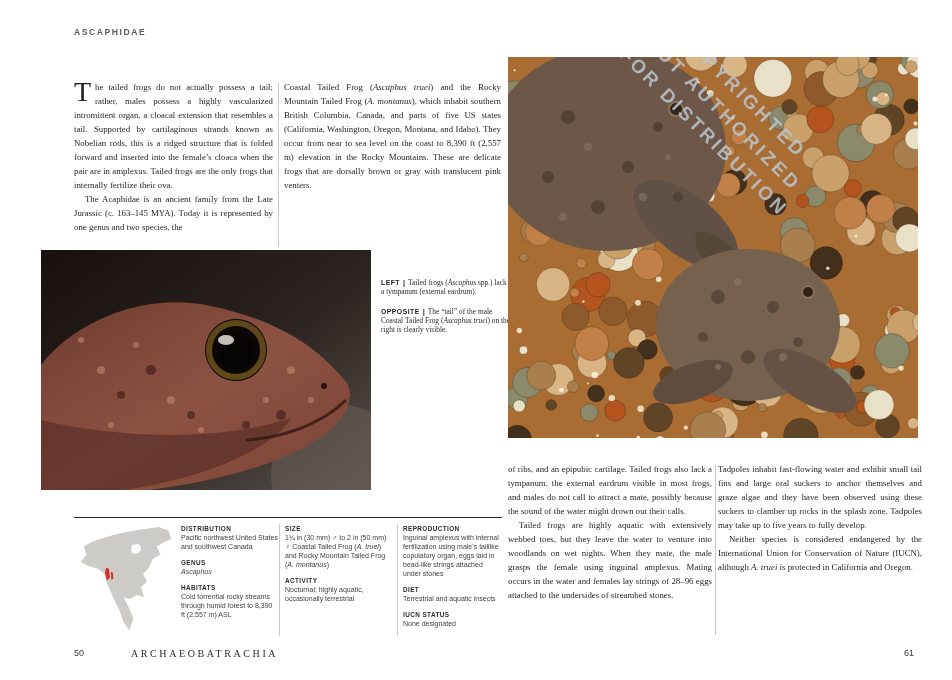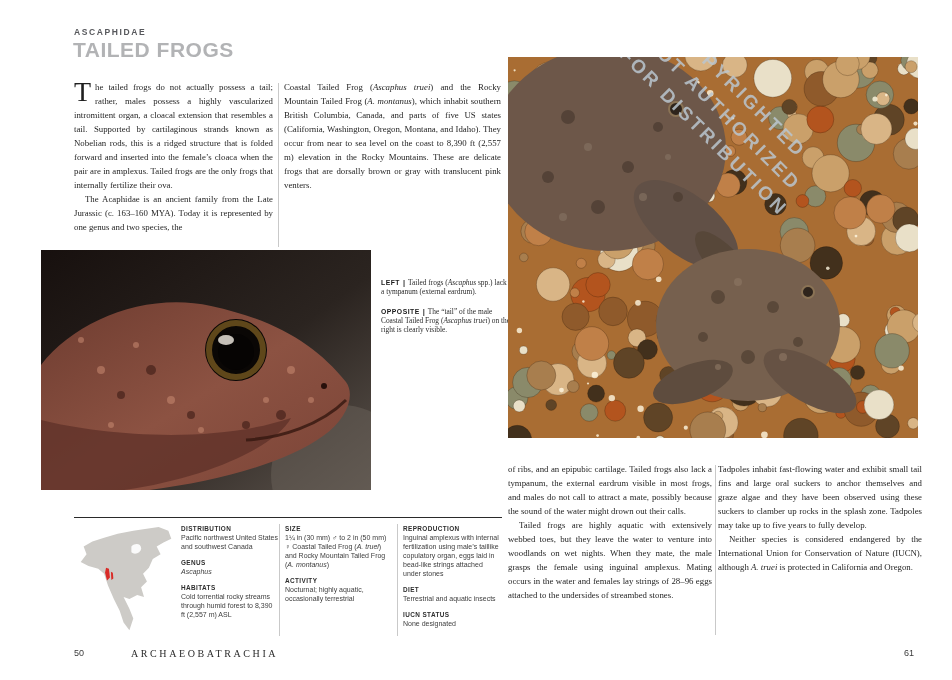--- a/index.html
+++ b/index.html
@@ -60,25 +60,24 @@
     font-size:19px; letter-spacing:3px; line-height:27px;
     color:rgba(186,197,207,0.85); white-space:nowrap; pointer-events:none;
   }
 </style>
 </head>
 <body>
 
 <div class="abs" style="left:0;top:0;width:476px;height:680px;margin-left:41px;">
 
   <div class="abs kicker" style="left:33px;top:27px;">ASCAPHIDAE</div>
-  <div class="abs page-title" style="left:32px;top:38px;">TAILED FROGS</div>
 
   <div class="abs bodycol" style="left:33px;top:80px;width:199px;">
     <p class="dropcap">The tailed frogs do not actually possess a tail; rather, males possess a highly vascularized intromittent organ, a cloacal extension that resembles a tail. Supported by cartilaginous strands known as Nobelian rods, this is a ridged structure that is folded forward and inserted into the female’s cloaca when the pair are in amplexus. Tailed frogs are the only frogs that internally fertilize their ova.</p>
-    <p>The Acaphidae is an ancient family from the Late Jurassic (c. 163–160 MYA). Today it is represented by one genus and two species, the</p>
+    <p>The Acaphidae is an ancient family from the Late Jurassic (c. 163–145 MYA). Today it is represented by one genus and two species, the</p>
   </div>
   <div class="abs col-divider" style="left:237px;top:83px;height:164px;"></div>
   <div class="abs bodycol" style="left:243px;top:80px;width:217px;">
     <p>Coastal Tailed Frog (<i>Ascaphus truei</i>) and the Rocky Mountain Tailed Frog (<i>A. montanus</i>), which inhabit southern British Columbia, Canada, and parts of five US states (California, Washington, Oregon, Montana, and Idaho). They occur from near to sea level on the coast to 8,390 ft (2,557 m) elevation in the Rocky Mountains. These are delicate frogs that are dorsally brown or gray with translucent pink venters.</p>
   </div>
 
   <div class="abs photo" style="left:0;top:250px;width:330px;height:240px;">
     <svg width="330" height="240" viewBox="0 0 330 240">
       <defs>
         <linearGradient id="bgL" x1="0" y1="0" x2="1" y2="1">

